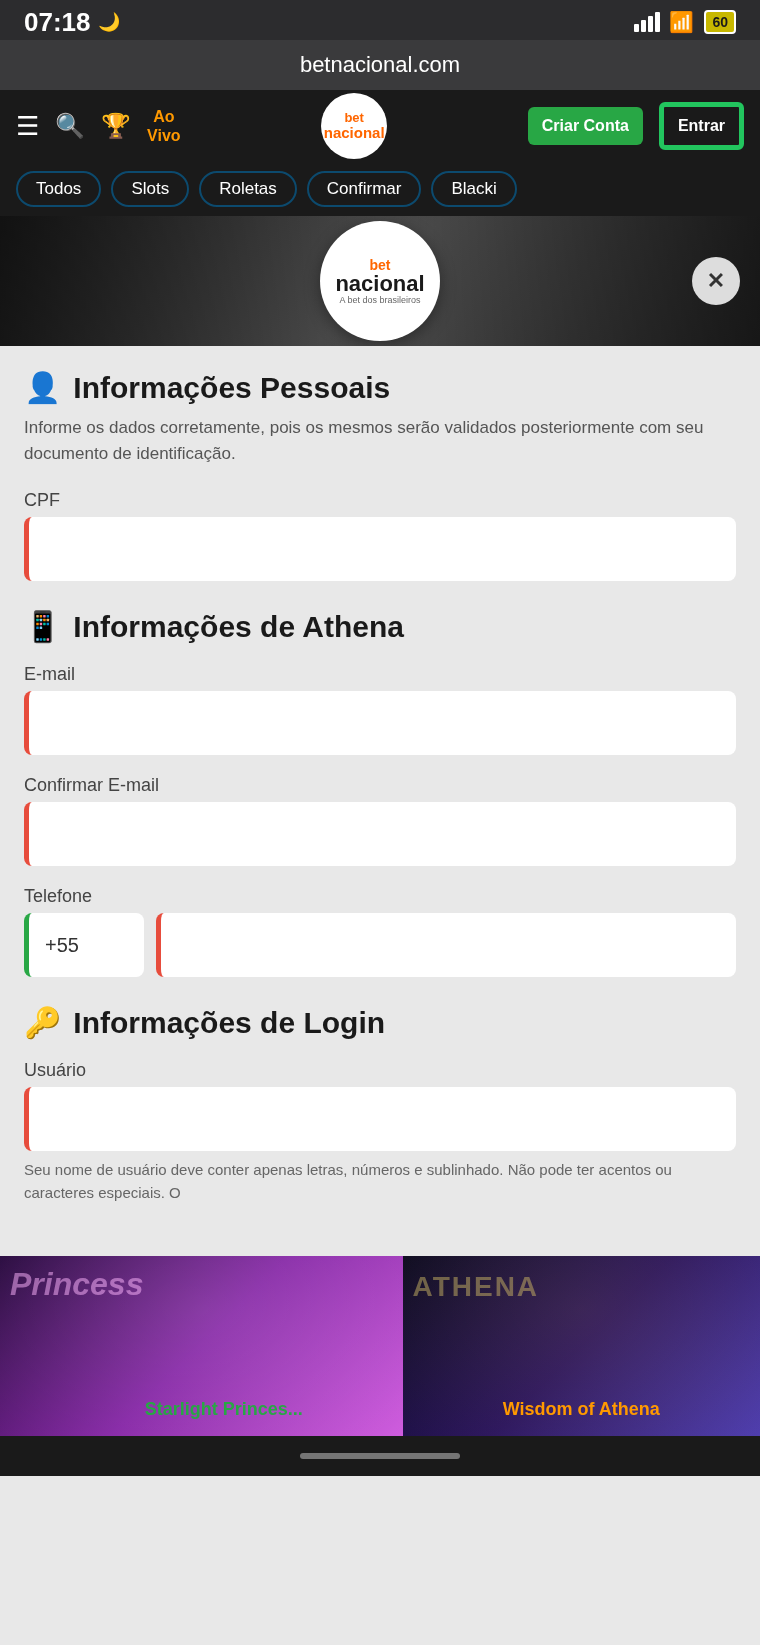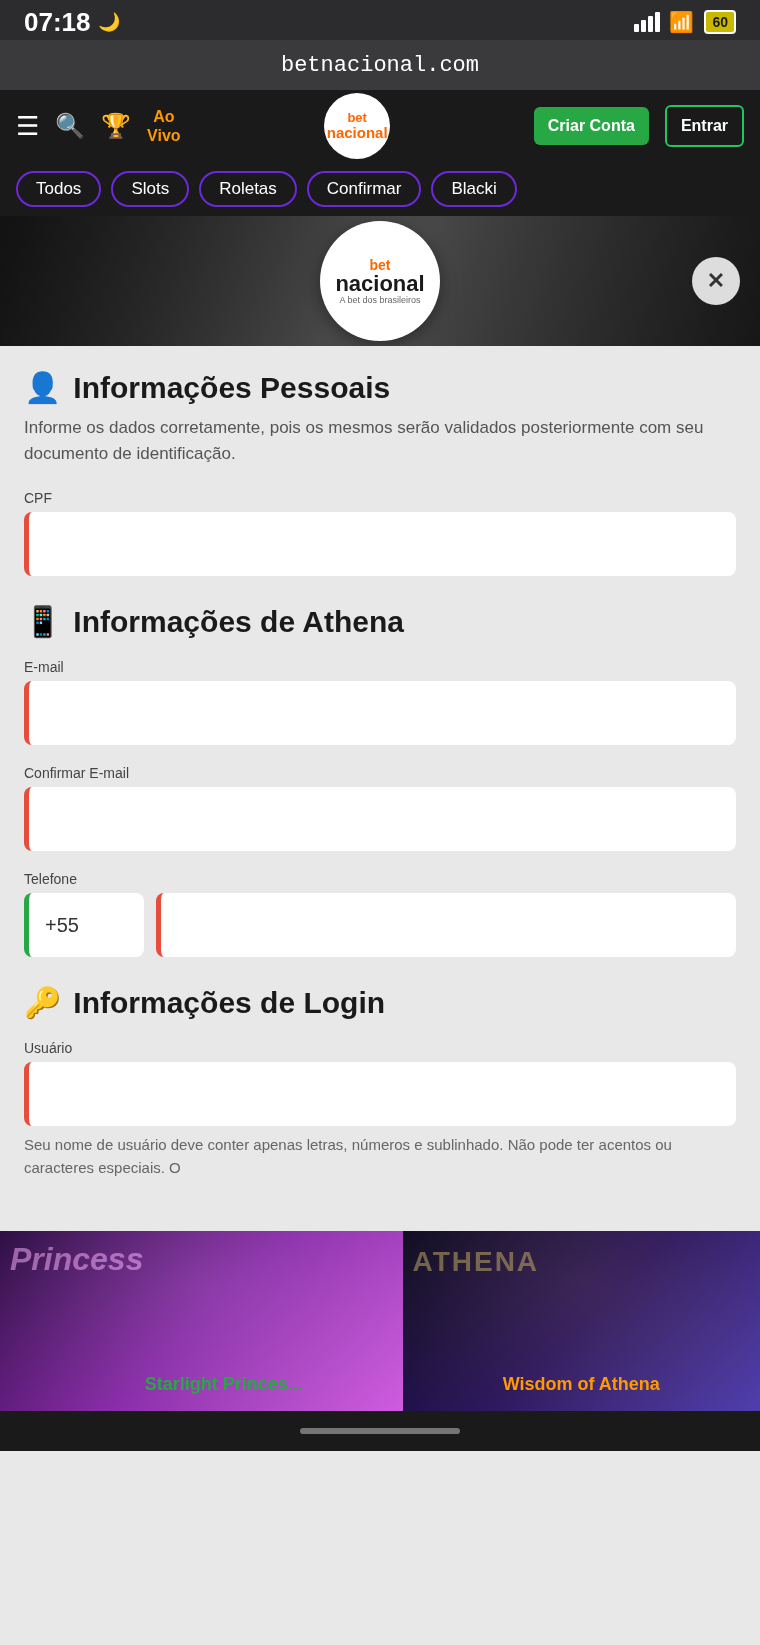--- a/index.html
+++ b/index.html
@@ -66,21 +66,20 @@
       background: #3a3a3c;
       display: flex;
       align-items: center;
       justify-content: center;
       padding: 10px 16px;
       height: 50px;
     }
     .url-text {
       color: #ffffff;
       font-size: 22px;
-      font-family: Liberation Mono, monospace;
     }
 
     
     .nav-bar {
       background: #1a1a1a;
       display: flex;
       align-items: center;
       padding: 0 16px;
       height: 72px;
       gap: 16px;
@@ -132,41 +131,41 @@
       border: none;
       border-radius: 6px;
       padding: 10px 14px;
       font-size: 16px;
       font-weight: 600;
       cursor: pointer;
     }
     .entrar-btn {
       background: transparent;
       color: white;
-      border: 2px solid #22c55e;
+      border: 5px solid #22c55e;
       border-radius: 6px;
       padding: 10px 14px;
       font-size: 16px;
       font-weight: 600;
       cursor: pointer;
     }
 
     
     .category-tabs {
       background: #1a1a1a;
       display: flex;
       gap: 10px;
       padding: 8px 16px;
       overflow: hidden;
       height: 54px;
       align-items: center;
     }
     .cat-tab {
       background: transparent;
-      border: 2px solid #6d28d9;
+      border: 2px solid #0c4a6e;
       border-radius: 20px;
       color: white;
       font-size: 17px;
       padding: 6px 18px;
       cursor: pointer;
       white-space: nowrap;
     }
 
     
     .hero-banner {
@@ -247,21 +246,21 @@
       font-size: 17px;
       color: #555;
       line-height: 1.5;
       margin-bottom: 24px;
     }
 
     .field-group {
       margin-bottom: 20px;
     }
     .field-label {
-      font-size: 14px;
+      font-size: 18px;
       color: #444;
       margin-bottom: 6px;
       display: block;
     }
     .field-input {
       width: 100%;
       height: 64px;
       background: white;
       border: none;
       border-radius: 8px;

